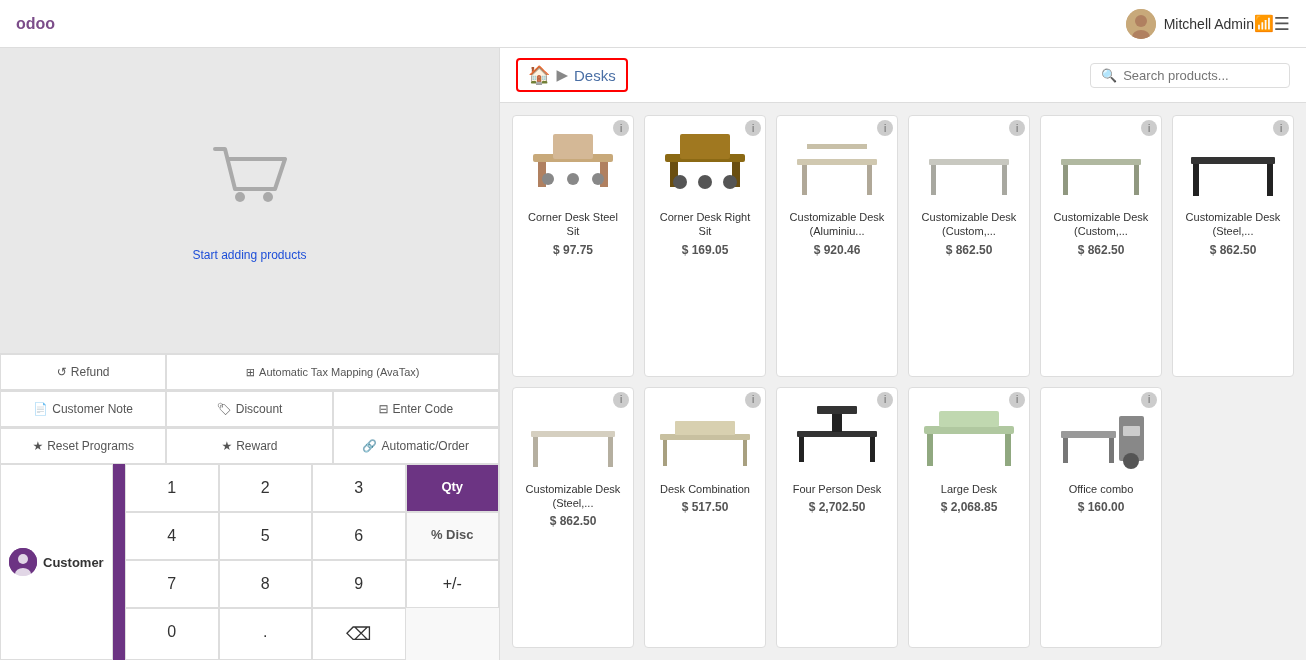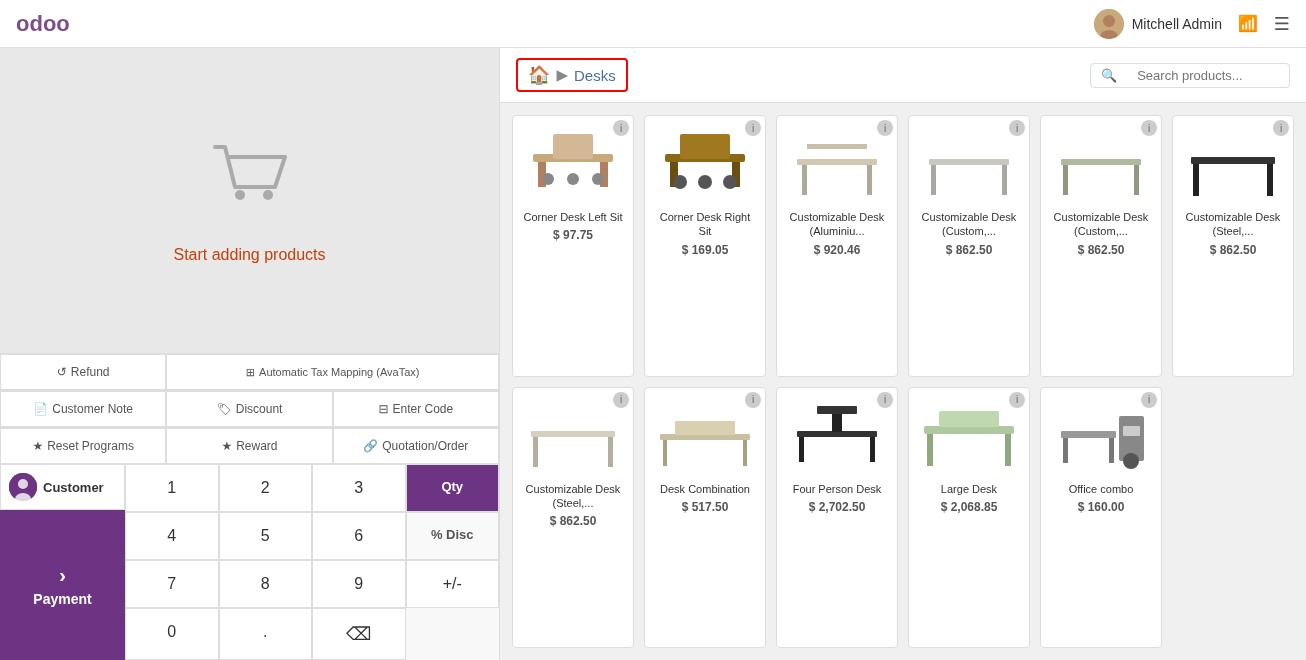--- a/index.html
+++ b/index.html
@@ -4,22 +4,22 @@
   <style>
     * { box-sizing: border-box; margin: 0; padding: 0; }
     body { font-family: 'Segoe UI', Arial, sans-serif; background: #f0f0f0; width: 1306px; height: 660px; overflow: hidden; }
 
     
     .topbar {
       display: flex; align-items: center; justify-content: space-between;
       background: #fff; height: 48px; padding: 0 16px;
       border-bottom: 1px solid #ddd; position: relative; z-index: 10;
     }
-    .odoo-logo { font-size: 22px; font-weight: bold; color: #7C4D8A; }
-    .topbar-right { display: flex; align-items: center; gap: 16px; }
+    .odoo-logo { font-size: 16px; font-weight: bold; color: #7C4D8A; }
+    .topbar-right { display: flex; align-items: center; gap: 0; }
     .user-info { display: flex; align-items: center; gap: 8px; font-size: 14px; color: #333; }
     .avatar { width: 30px; height: 30px; border-radius: 50%; background: #c8a97a; display: flex; align-items: center; justify-content: center; overflow: hidden; }
     .wifi-icon { font-size: 16px; color: #555; }
     .menu-icon { font-size: 18px; color: #555; cursor: pointer; }
 
     
     .main { display: flex; height: calc(660px - 48px); }
 
     
     .left-panel {
@@ -27,21 +27,21 @@
       display: flex; flex-direction: column;
       border-right: 1px solid #ddd;
     }
 
     
     .cart-area {
       flex: 1; display: flex; flex-direction: column; align-items: center; justify-content: center;
       background: #e8e8e8;
     }
     .cart-icon { font-size: 64px; color: #aaa; }
-    .cart-label { color: #c2410c; font-size: 16px; margin-top: 24px; }
+    .cart-label { color: #1d4ed8; font-size: 12px; margin-top: 24px; }
 
     
     .action-buttons {
       display: grid; grid-template-columns: 1fr 1fr 1fr; border-top: 1px solid #ddd;
     }
     .action-btn {
       padding: 10px 6px; font-size: 12px; text-align: center; background: #fff;
       border: 1px solid #ddd; cursor: pointer; display: flex; align-items: center; justify-content: center; gap: 4px;
       color: #555;
     }
@@ -189,27 +189,27 @@
       <div class="action-btn">
         <span>★</span>
         <span>Reset Programs</span>
       </div>
       <div class="action-btn">
         <span>★</span>
         <span>Reward</span>
       </div>
       <div class="action-btn">
         <span>🔗</span>
-        <span>Quotation/Order</span>
+        <span>Automatic/Order</span>
       </div>
     </div>
 
     <div class="numpad-wrapper">
 
-      <div style="display: flex; flex-direction: column;">
+      <div style="display: flex; flex-direction: row;">
 
         <div class="customer-numpad-row" style="border: 1px solid #ddd; background: #fff; padding: 8px; align-items: center; gap: 6px;">
           <div class="customer-avatar">
             <svg width="28" height="28" viewBox="0 0 28 28">
               <circle cx="14" cy="14" r="14" fill="#6c3483"></circle>
               <circle cx="14" cy="11" r="5" fill="#fff" opacity="0.8"></circle>
               <ellipse cx="14" cy="26" rx="8" ry="6" fill="#fff" opacity="0.8"></ellipse>
             </svg>
           </div>
           <span style="font-size: 13px; font-weight: 600; color: #333;">Customer</span>
@@ -249,39 +249,39 @@
   <div class="right-panel">
 
     <div class="breadcrumb-bar">
       <div class="breadcrumb">
         <span class="breadcrumb-home">🏠</span>
         <span class="breadcrumb-sep">▶</span>
         <span class="breadcrumb-current">Desks</span>
       </div>
       <div class="search-bar">
         <span>🔍</span>
-        <input type="text" style="border: none; outline: none; font-size: 13px; color: #404040; background: transparent; width: 150px; margin-left: 14px;" placeholder="Search products...">
+        <input type="text" style="border: none; outline: none; font-size: 13px; color: #404040; background: transparent; width: 150px;" placeholder="Search products...">
       </div>
     </div>
 
     <div class="product-grid" id="product-grid">
     <div class="product-card">
     <div class="info-btn">i</div>
     <div class="product-img">
       <svg viewBox="0 0 100 80" xmlns="http://www.w3.org/2000/svg">
     <rect x="10" y="30" width="80" height="8" rx="2" fill="#c8a97a"></rect>
     <rect x="15" y="38" width="8" height="25" fill="#b08060"></rect>
     <rect x="77" y="38" width="8" height="25" fill="#b08060"></rect>
     <rect x="30" y="10" width="40" height="25" rx="2" fill="#d4b896"></rect>
     <circle cx="25" cy="55" r="6" fill="#888"></circle>
     <circle cx="75" cy="55" r="6" fill="#888"></circle>
     <circle cx="50" cy="55" r="6" fill="#888"></circle>
   </svg>
     </div>
-    <div class="product-name">Corner Desk Left Sit</div>
+    <div class="product-name">Corner Desk Steel Sit</div>
     <div class="product-price">$ 97.75</div>
   </div>
         <div class="product-card">
     <div class="info-btn">i</div>
     <div class="product-img">
       <svg viewBox="0 0 100 80" xmlns="http://www.w3.org/2000/svg">
     <rect x="10" y="30" width="80" height="8" rx="2" fill="#8B6914"></rect>
     <rect x="15" y="38" width="8" height="25" fill="#6a4e10"></rect>
     <rect x="77" y="38" width="8" height="25" fill="#6a4e10"></rect>
     <rect x="25" y="10" width="50" height="25" rx="2" fill="#a07820"></rect>

